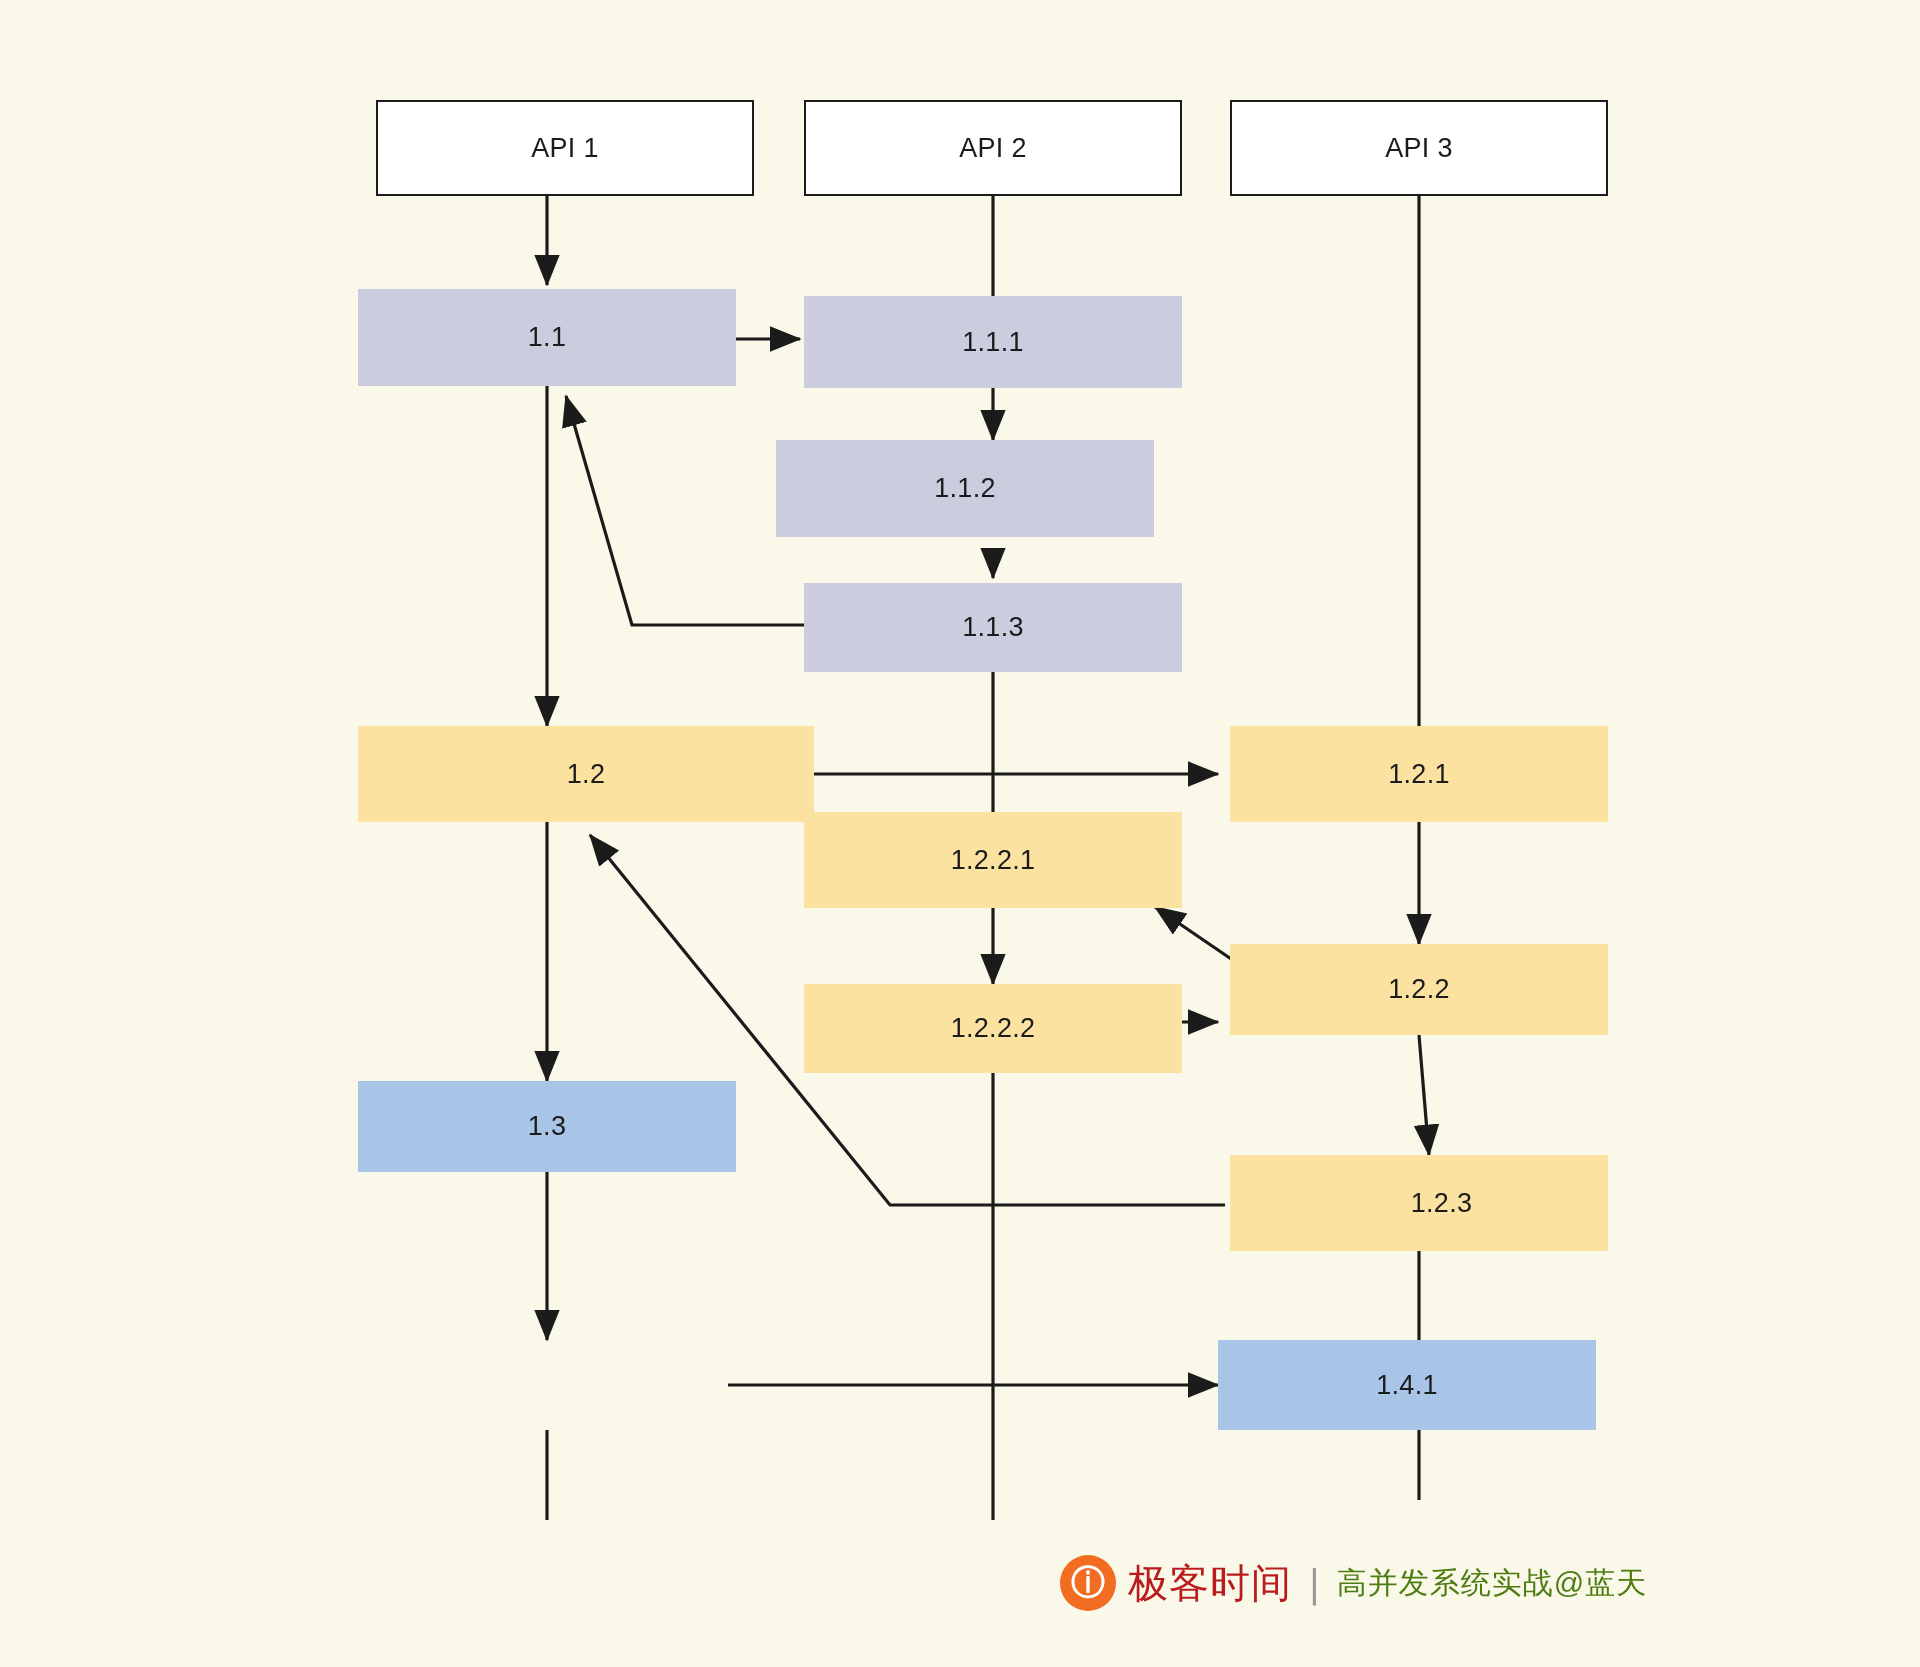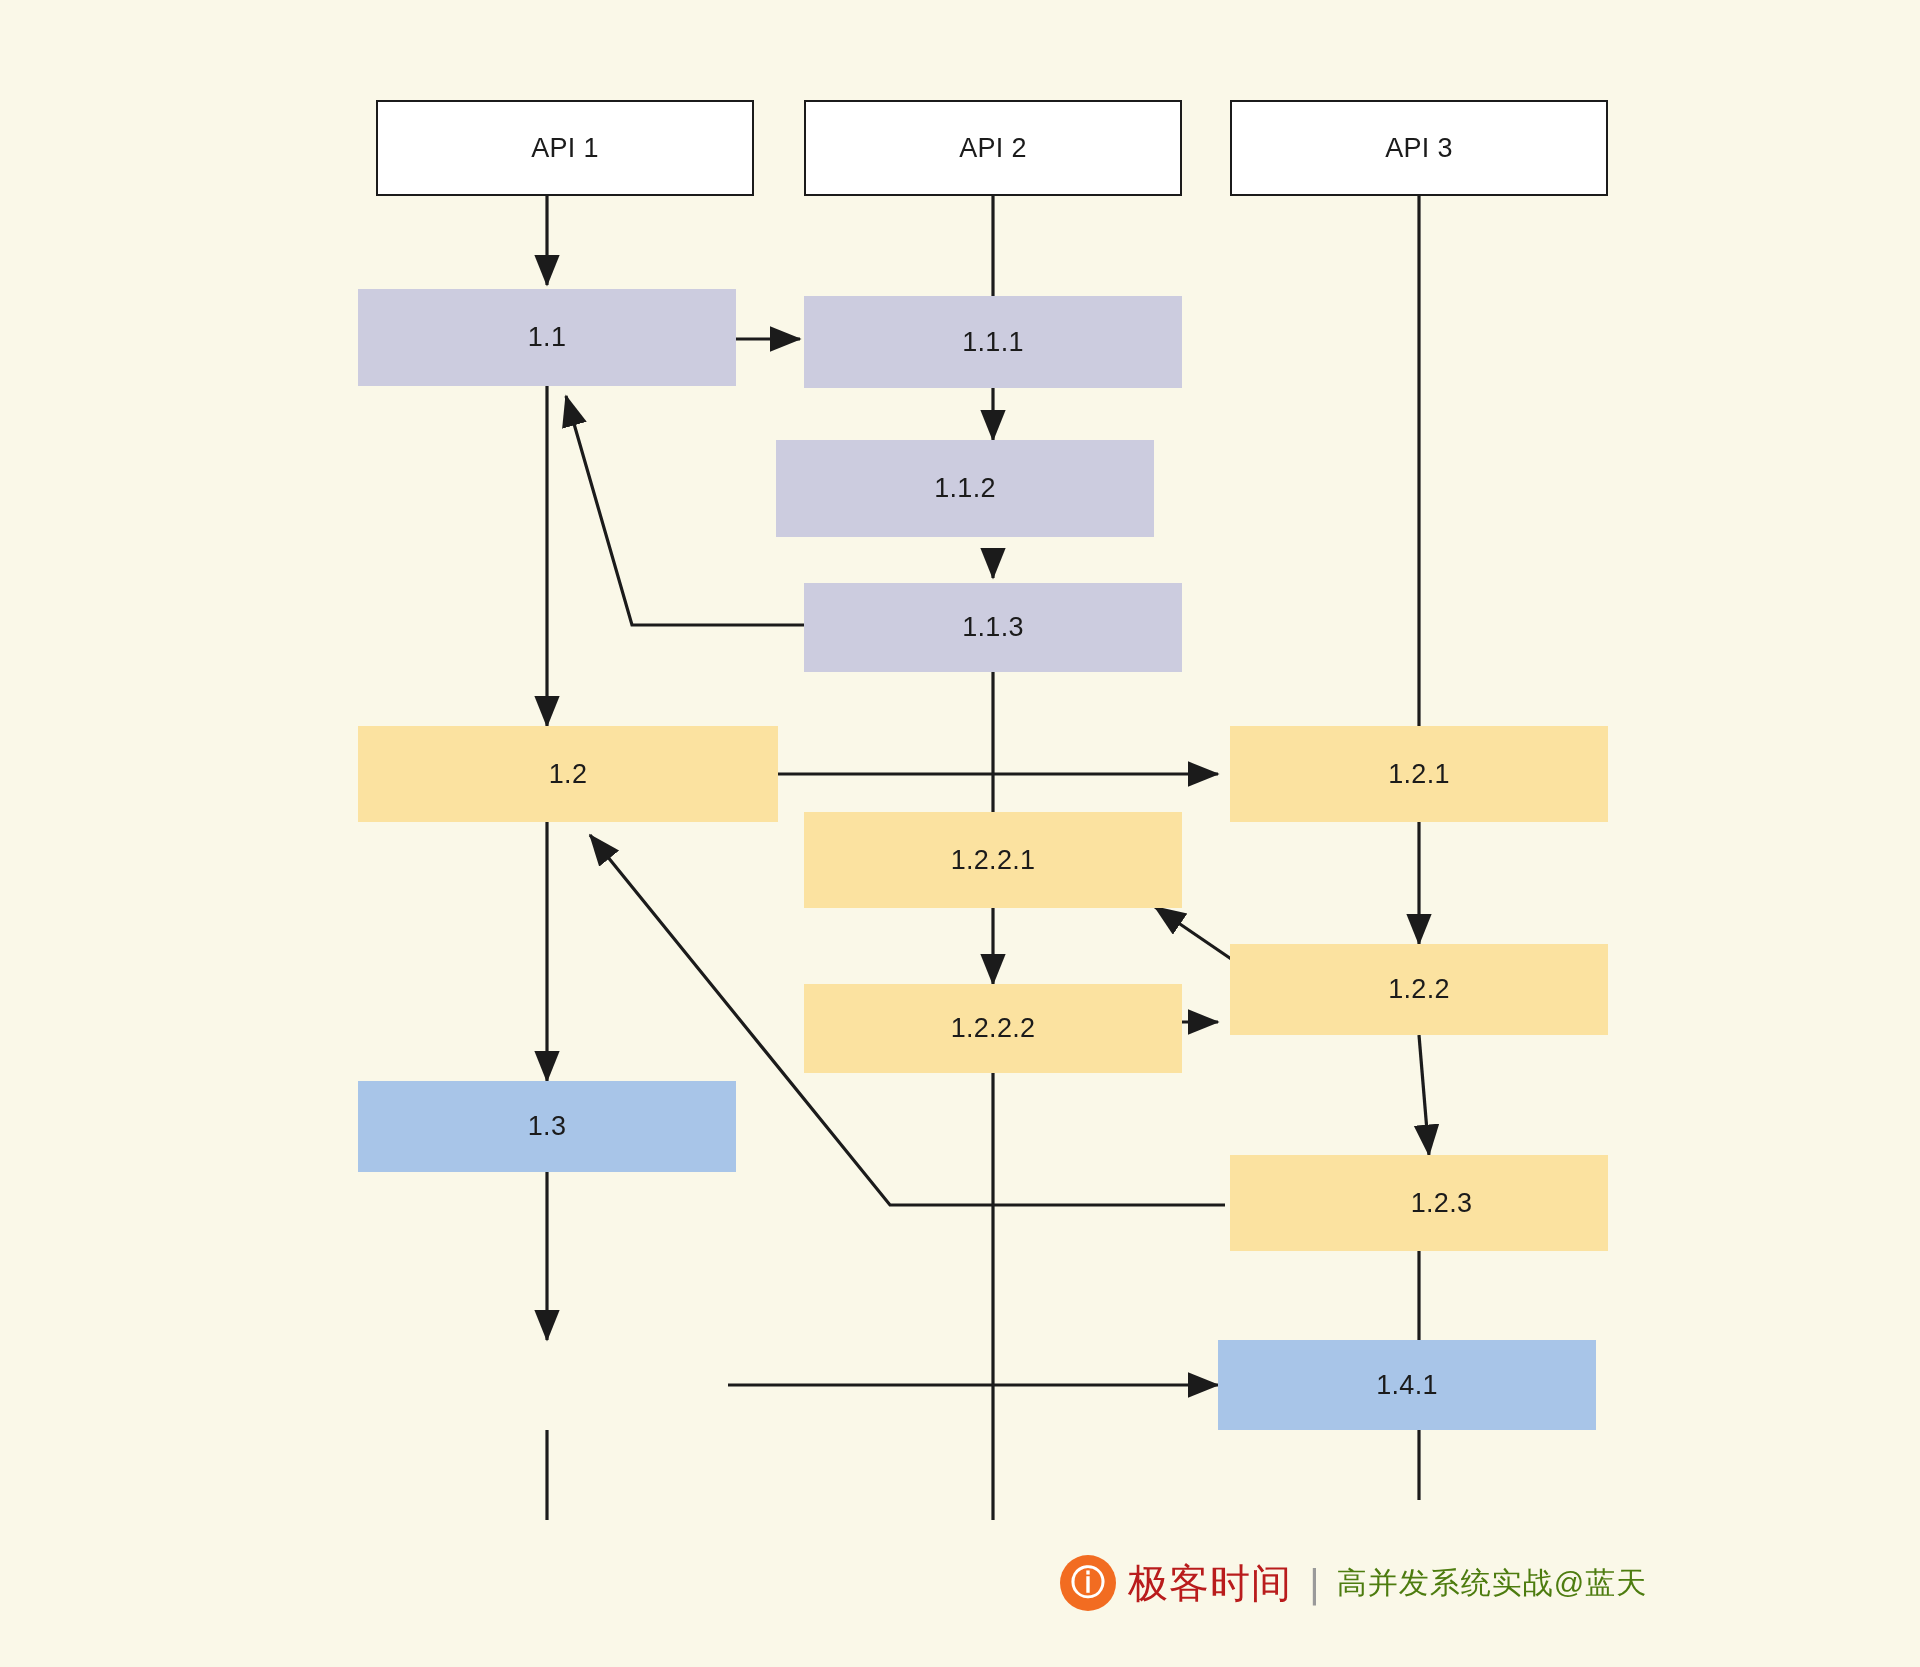--- a/index.html
+++ b/index.html
@@ -120,21 +120,21 @@
   <div class="node purple" style="left:804px;top:296px;width:378px;height:92px;">
     <span>1.1.1</span>
   </div>
   <div class="node purple" style="left:776px;top:440px;width:378px;height:97px;">
     <span>1.1.2</span>
   </div>
   <div class="node purple" style="left:804px;top:583px;width:378px;height:89px;">
     <span>1.1.3</span>
   </div>
 
-  <div class="node yellow" style="left:358px;top:726px;width:420px;height:96px;">
+  <div class="node yellow" style="left:358px;top:726px;width:456px;height:96px;">
     <span>1.2</span>
   </div>
   <div class="node yellow" style="left:1230px;top:726px;width:378px;height:96px;">
     <span>1.2.1</span>
   </div>
   <div class="node yellow" style="left:804px;top:812px;width:378px;height:96px;">
     <span>1.2.2.1</span>
   </div>
   <div class="node yellow" style="left:1230px;top:944px;width:378px;height:91px;">
     <span>1.2.2</span>

